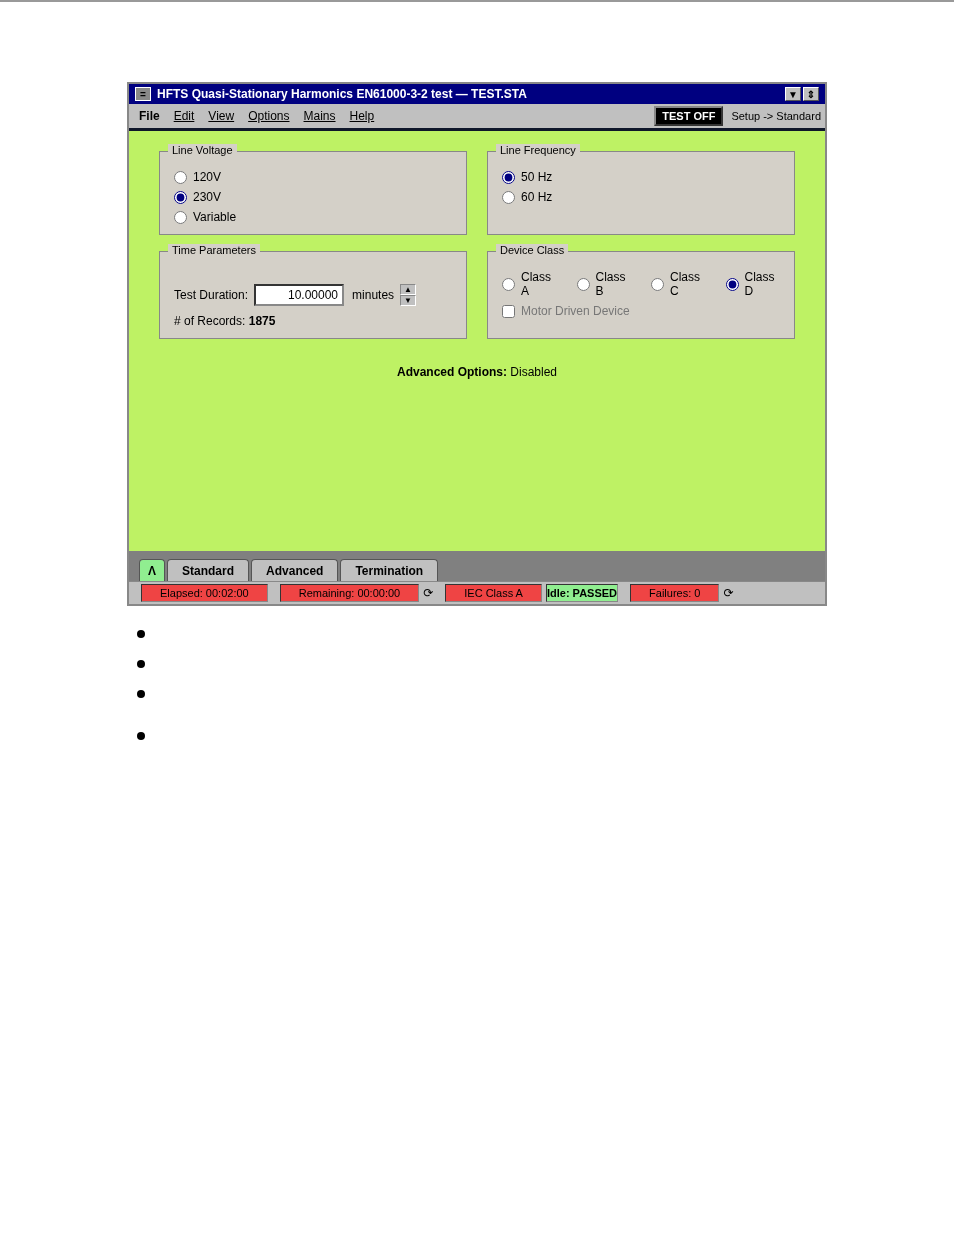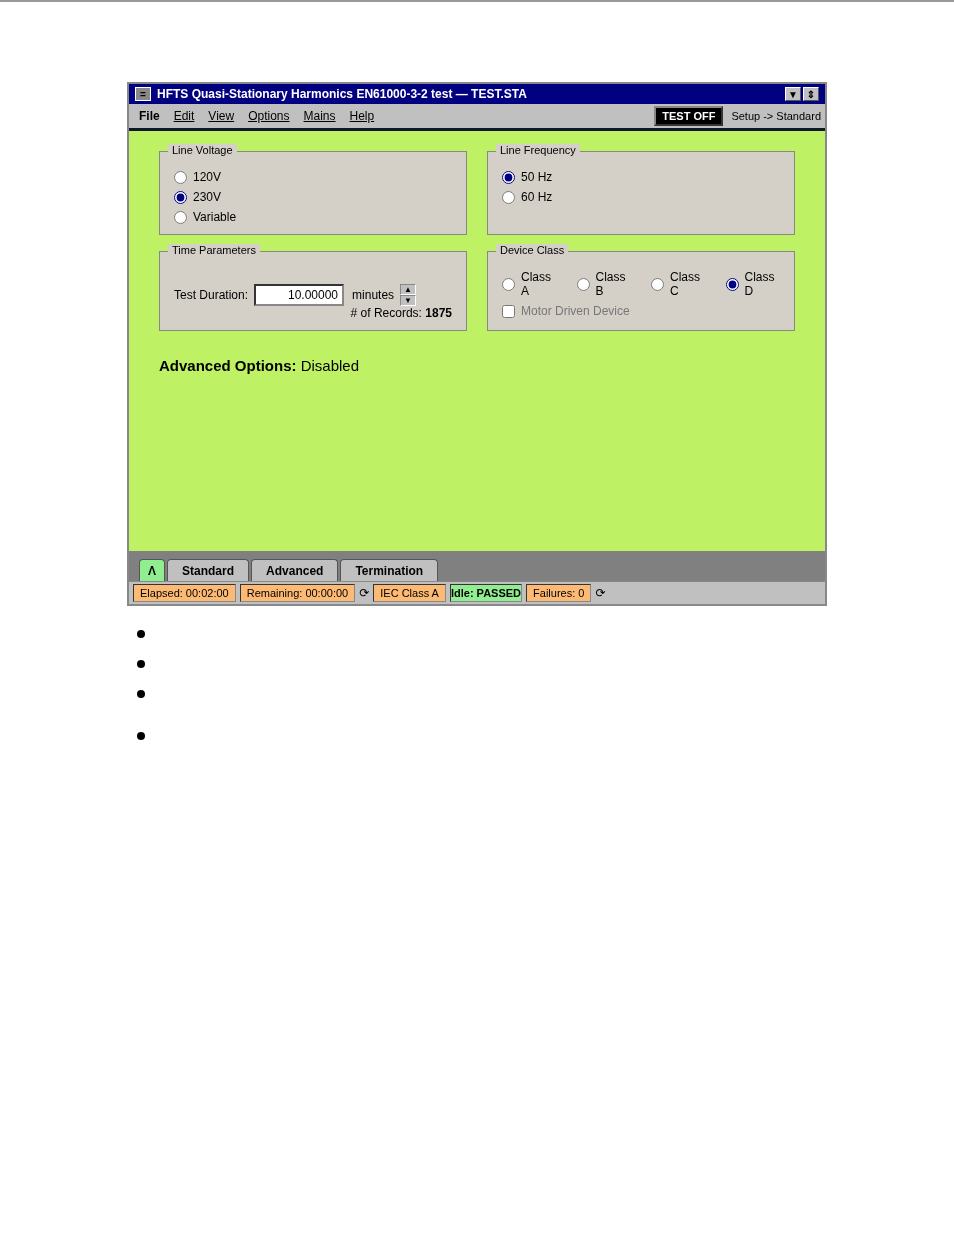--- a/index.html
+++ b/index.html
@@ -210,22 +210,22 @@
       justify-content: center;
       font-size: 8px;
       cursor: pointer;
       line-height: 1;
     }
     .minutes-label {
       font-size: 12px;
       margin-left: 2px;
     }
     .records-row {
-      font-size: 12px;
-      text-align: right;
+      margin-top: 8px;
+      font-size: 12px;
     }
 
     
     .device-class-grid {
       display: grid;
       grid-template-columns: 1fr 1fr 1fr 1fr;
       gap: 6px 20px;
       margin-top: 6px;
     }
     .motor-driven {
@@ -237,22 +237,23 @@
       color: #777;
     }
     .checkbox-input {
       width: 13px;
       height: 13px;
       cursor: pointer;
     }
 
     
     .advanced-options-row {
+      text-align: center;
       padding: 10px 0 4px 0;
-      font-size: 15px;
+      font-size: 12px;
       font-weight: bold;
     }
     .disabled-label {
       font-weight: normal;
     }
 
     
     .tab-bar {
       background: #808080;
       display: flex;
@@ -303,24 +304,25 @@
     .status-bar {
       background: #c0c0c0;
       display: flex;
       align-items: center;
       padding: 2px 4px;
       font-size: 11px;
       border-top: 1px solid #888;
       gap: 4px;
     }
     .status-segment {
-      padding: 2px 6px;
+      padding: 2px 18px;
       border: 1px inset #888;
-      background: #fdba74;
+      background: #ef4444;
       font-size: 11px;
+      margin-left: 8px;
     }
     .idle-passed {
       background: #90ee90;
       border: 1px inset #888;
       padding: 2px 0;
       font-size: 11px;
       font-weight: bold;
     }
     .refresh-icon {
       font-size: 12px;

